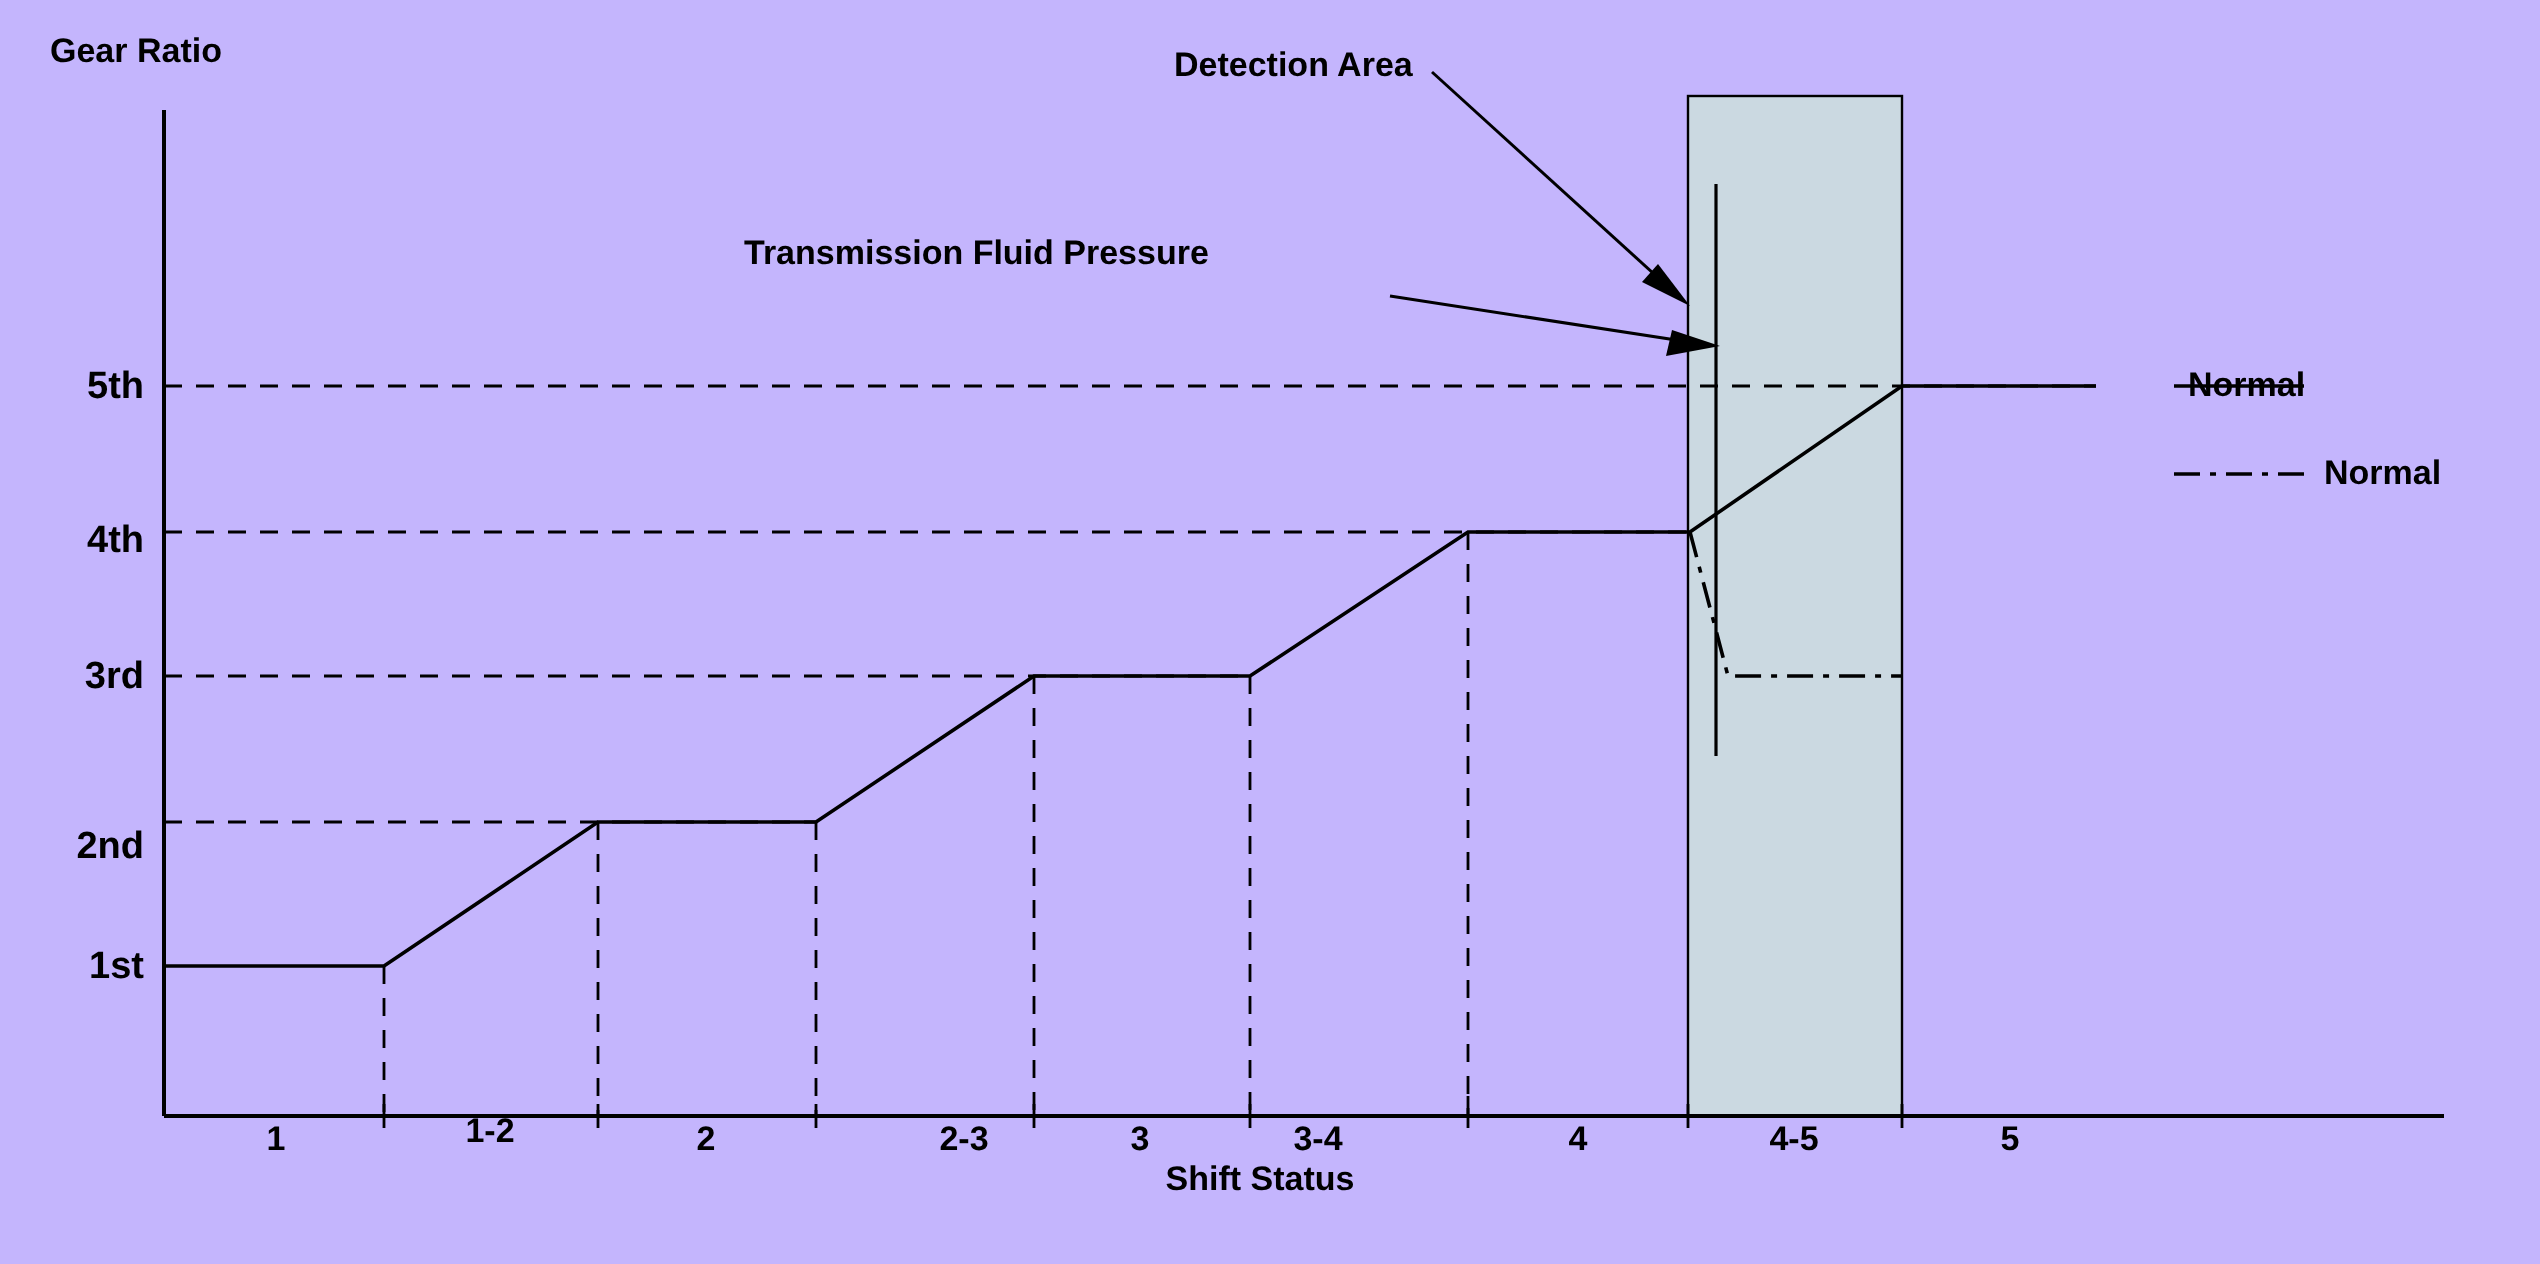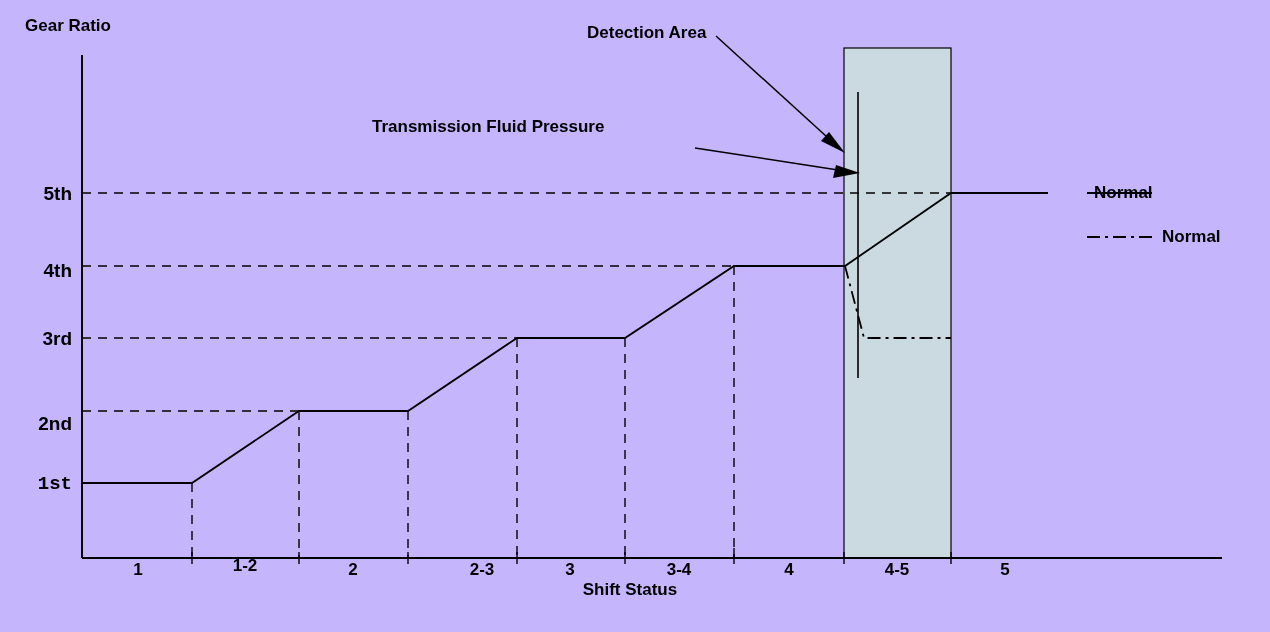--- a/index.html
+++ b/index.html
@@ -102,28 +102,28 @@
   </svg>
 
   <div class="lbl lbl-title" style="left:25px; top:16px;">Gear Ratio</div>
 
   <div class="lbl lbl-axis-title" style="left:565px; top:580px; width:130px; text-align:center;">Shift Status</div>
 
   <div class="lbl lbl-ytick" style="left:0px; top:183px; width:72px;">5th</div>
   <div class="lbl lbl-ytick" style="left:0px; top:260px; width:72px;">4th</div>
   <div class="lbl lbl-ytick" style="left:0px; top:328px; width:72px;">3rd</div>
   <div class="lbl lbl-ytick" style="left:0px; top:401px; width:72px;margin-top:12px;">2nd</div>
-  <div class="lbl lbl-ytick" style="left:0px; top:473px; width:72px;font-family:Liberation Mono, monospace;">1st</div>
+  <div class="lbl lbl-ytick" style="left:0px; top:473px; width:72px;">1st</div>
 
   <div class="lbl lbl-xtick" style="left:98px; top:560px; width:80px;">1</div>
   <div class="lbl lbl-xtick" style="left:205px; top:556px; width:80px;">1-2</div>
   <div class="lbl lbl-xtick" style="left:313px; top:560px; width:80px;">2</div>
   <div class="lbl lbl-xtick" style="left:442px; top:560px; width:80px;">2-3</div>
   <div class="lbl lbl-xtick" style="left:530px; top:560px; width:80px;">3</div>
-  <div class="lbl lbl-xtick" style="left:639px; top:560px; width:80px;">3-4</div>
+  <div class="lbl lbl-xtick" style="left:619px; top:560px; width:80px;">3-4</div>
   <div class="lbl lbl-xtick" style="left:749px; top:560px; width:80px;">4</div>
   <div class="lbl lbl-xtick" style="left:857px; top:560px; width:80px;">4-5</div>
   <div class="lbl lbl-xtick" style="left:965px; top:560px; width:80px;">5</div>
 
   <div class="lbl lbl-annot" style="left:587px; top:7px;margin-top:16px;">Detection Area</div>
 
   <div class="lbl lbl-annot" style="left:372px; top:117px;">Transmission Fluid Pressure</div>
 
   <div class="lbl lbl-legend" style="left:1094px; top:183px;">Normal</div>
   <div class="lbl lbl-legend" style="left:1162px; top:227px;">Normal</div>

